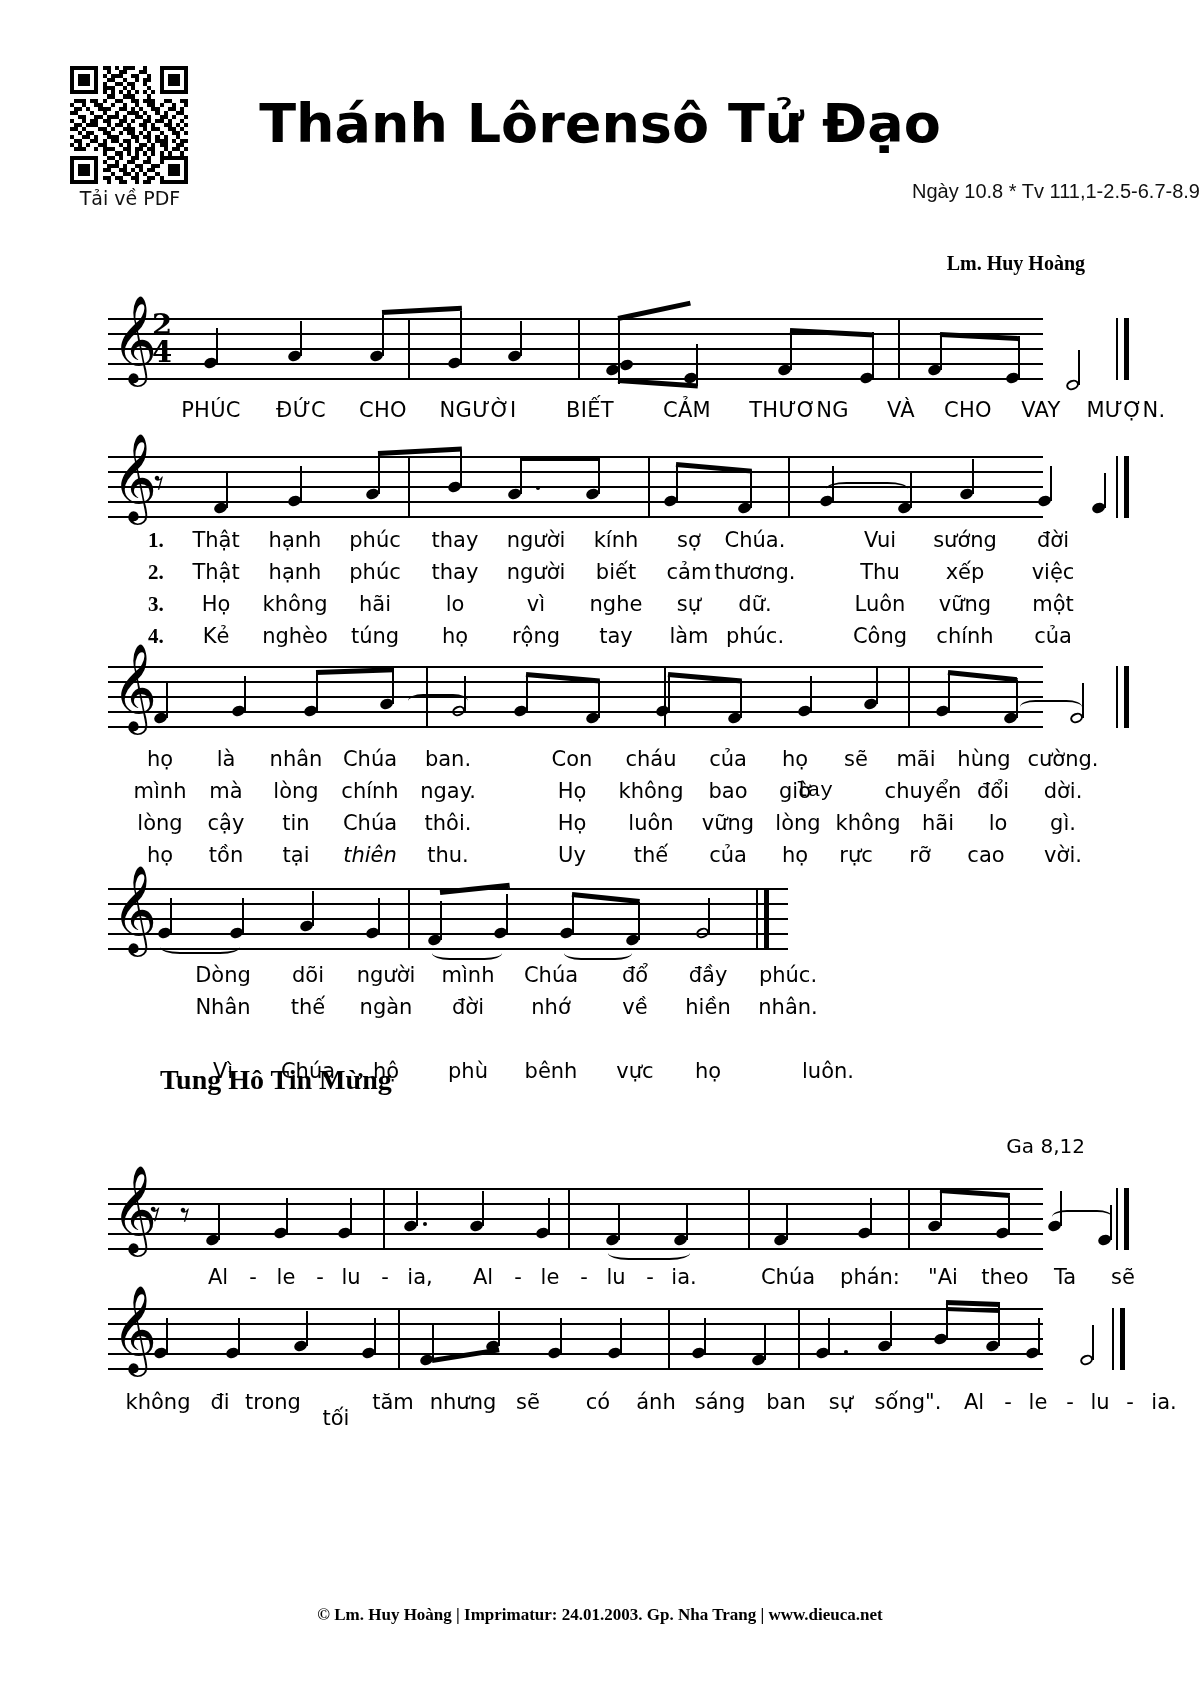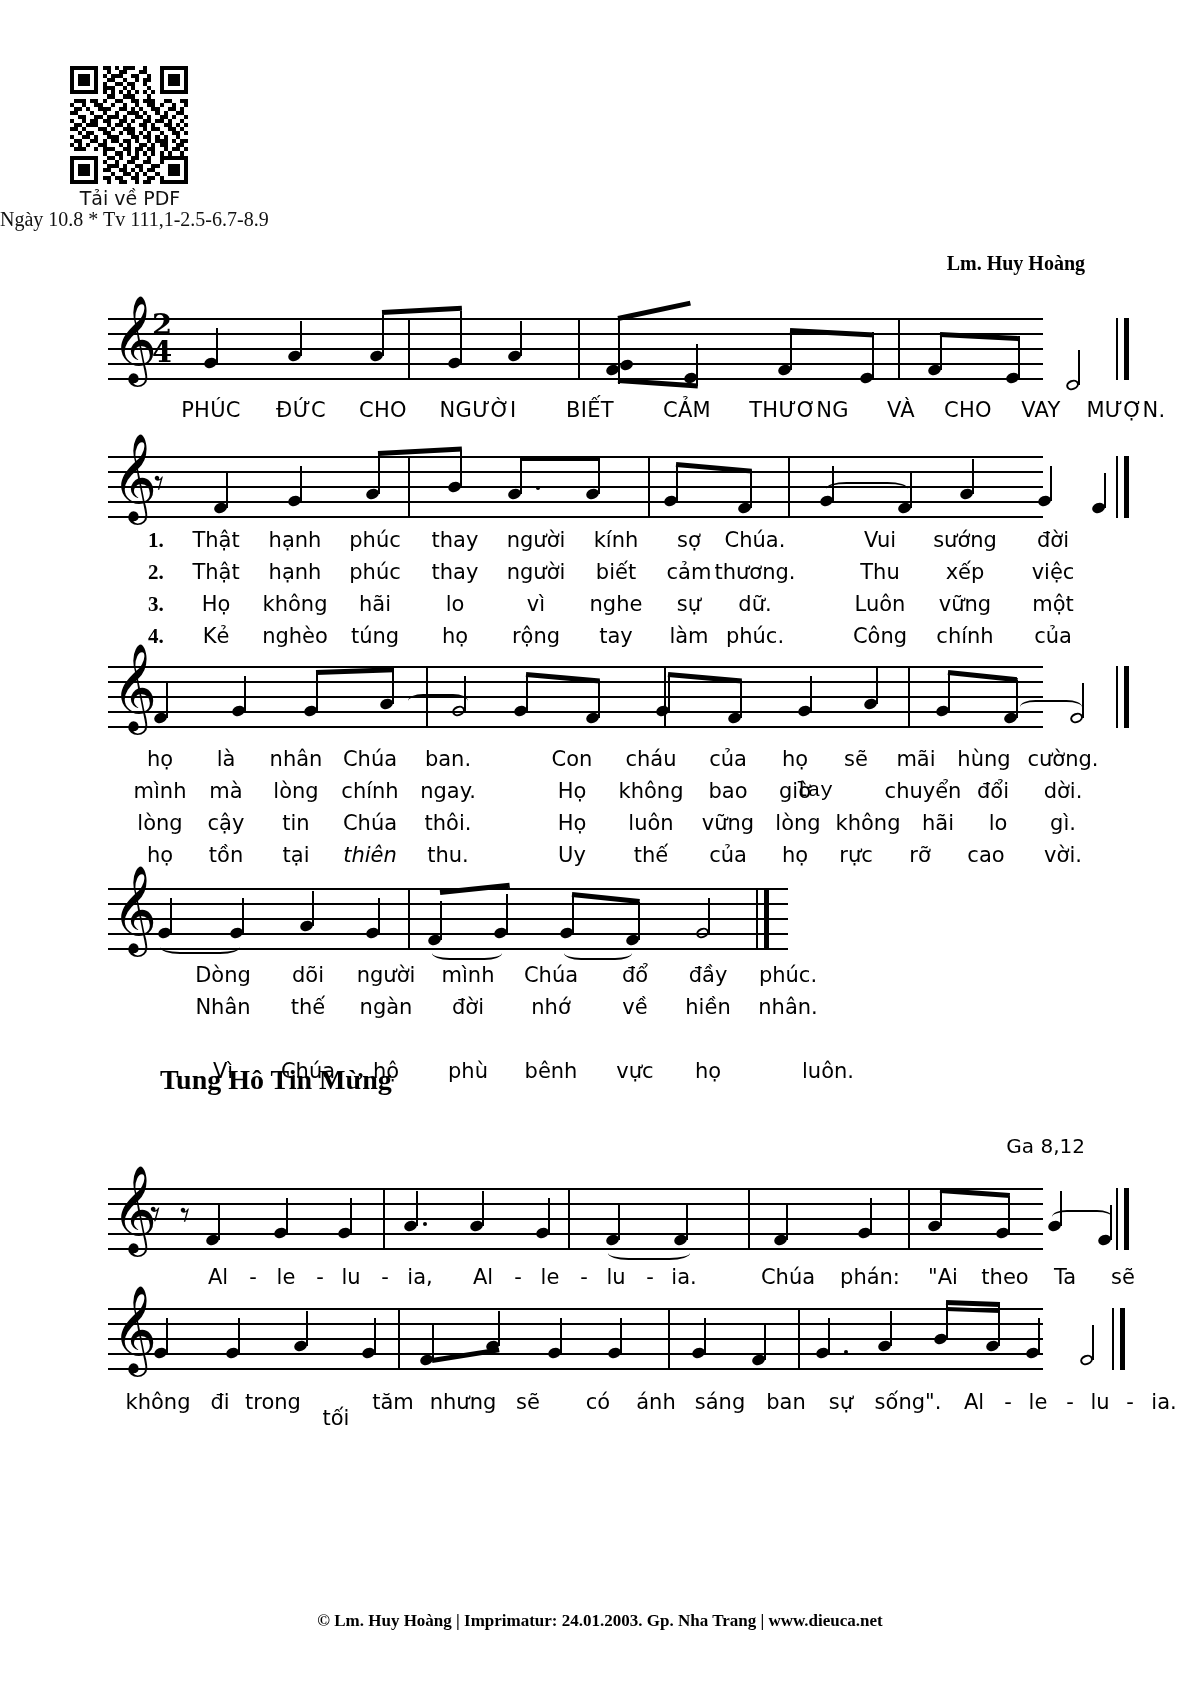--- a/index.html
+++ b/index.html
@@ -49,23 +49,23 @@
     font-family: "DejaVu Sans", sans-serif;
     font-weight: bold;
     font-size: 54px;
     letter-spacing: 0px;
     color: #000;
   }
   .subtitle {
     position: absolute;
     left: 0;
     right: 0;
-    top: 208px;
-    text-align: left;
-    font-family: Liberation Serif, serif;
+    top: 180px;
+    text-align: right;
+    font-family: Liberation Sans, sans-serif;
     font-size: 20px;
     color: #111;
   }
   .composer {
     position: absolute;
     right: 115px;
     top: 252px;
     font-family: "Liberation Serif", serif;
     font-weight: bold;
     font-size: 20px;
@@ -235,21 +235,21 @@
     position: absolute;
     right: 115px;
     font-family: "DejaVu Sans", sans-serif;
     font-size: 20px;
     color: #000;
   }
 
   .footer {
     position: absolute;
     left: 0; right: 0;
-    bottom: 66px;
+    bottom: 72px;
     text-align: center;
     font-family: "Liberation Serif", serif;
     font-weight: bold;
     font-size: 17px;
     color: #000;
   }
 </style>
 </head>
 <body>
 
@@ -509,20 +509,21 @@
           <rect x="9" y="28" width="1" height="1"></rect>
           <rect x="12" y="28" width="2" height="1"></rect>
           <rect x="16" y="28" width="1" height="1"></rect>
           <rect x="18" y="28" width="2" height="1"></rect>
           <rect x="22" y="28" width="7" height="1"></rect>
       </g>
     </svg>
     <div class="qr-caption">Tải về PDF</div>
   </div>
 
+  <div class="title">Thánh Lôrensô Tử Đạo</div>
   <div class="subtitle">Ngày 10.8 * Tv 111,1-2.5-6.7-8.9</div>
   <div class="composer">Lm. Huy Hoàng</div>
 
   <div class="system" style="top:318px;">
     <div class="staff">
       <div class="line l0"></div>
         <div class="line l1"></div>
         <div class="line l2"></div>
         <div class="line l3"></div>
         <div class="line l4"></div>

